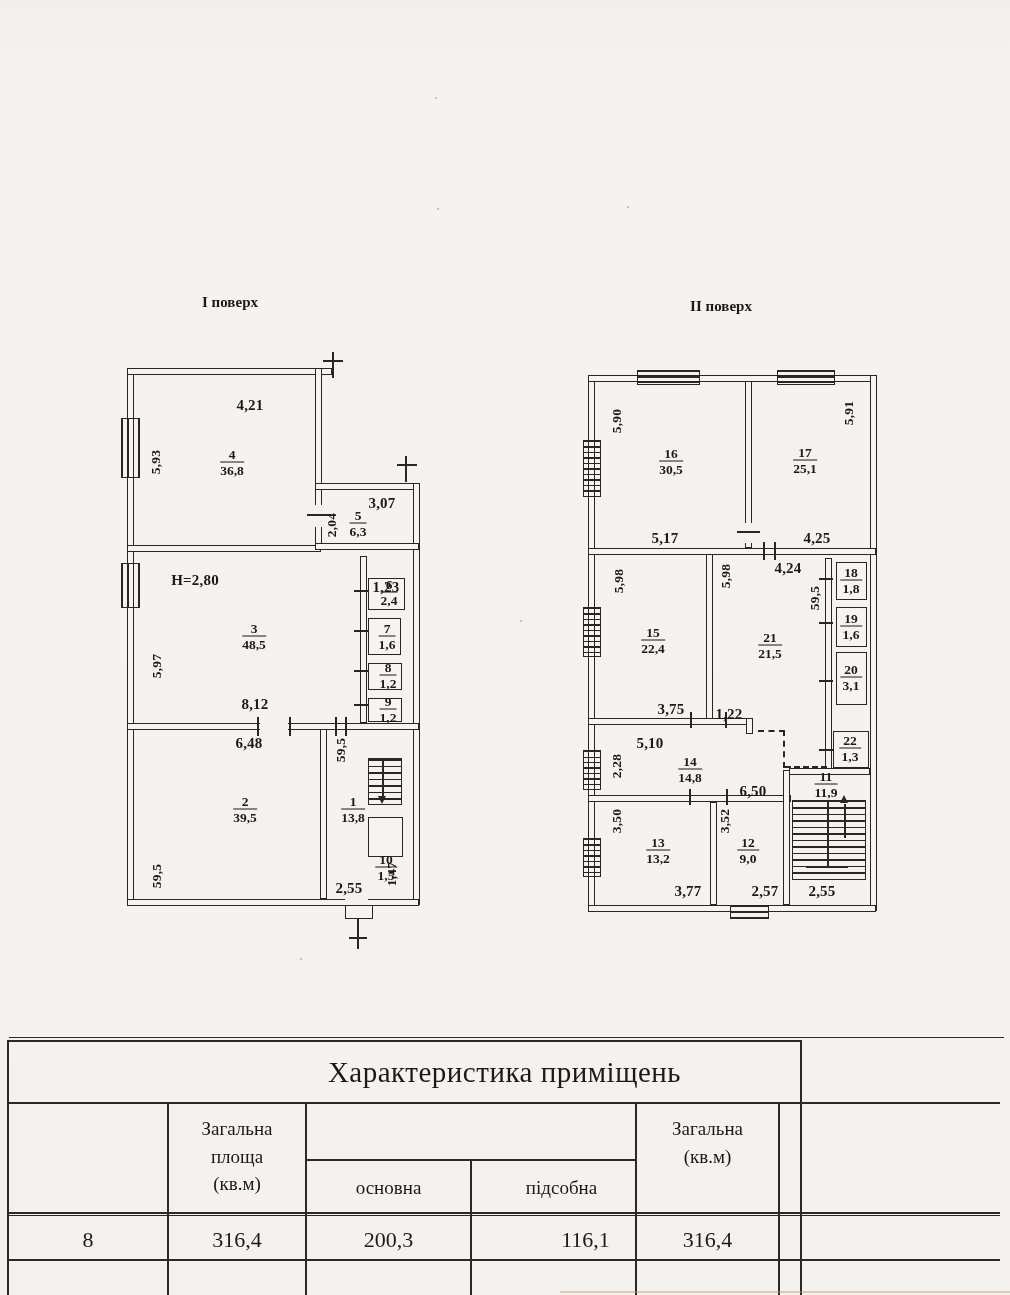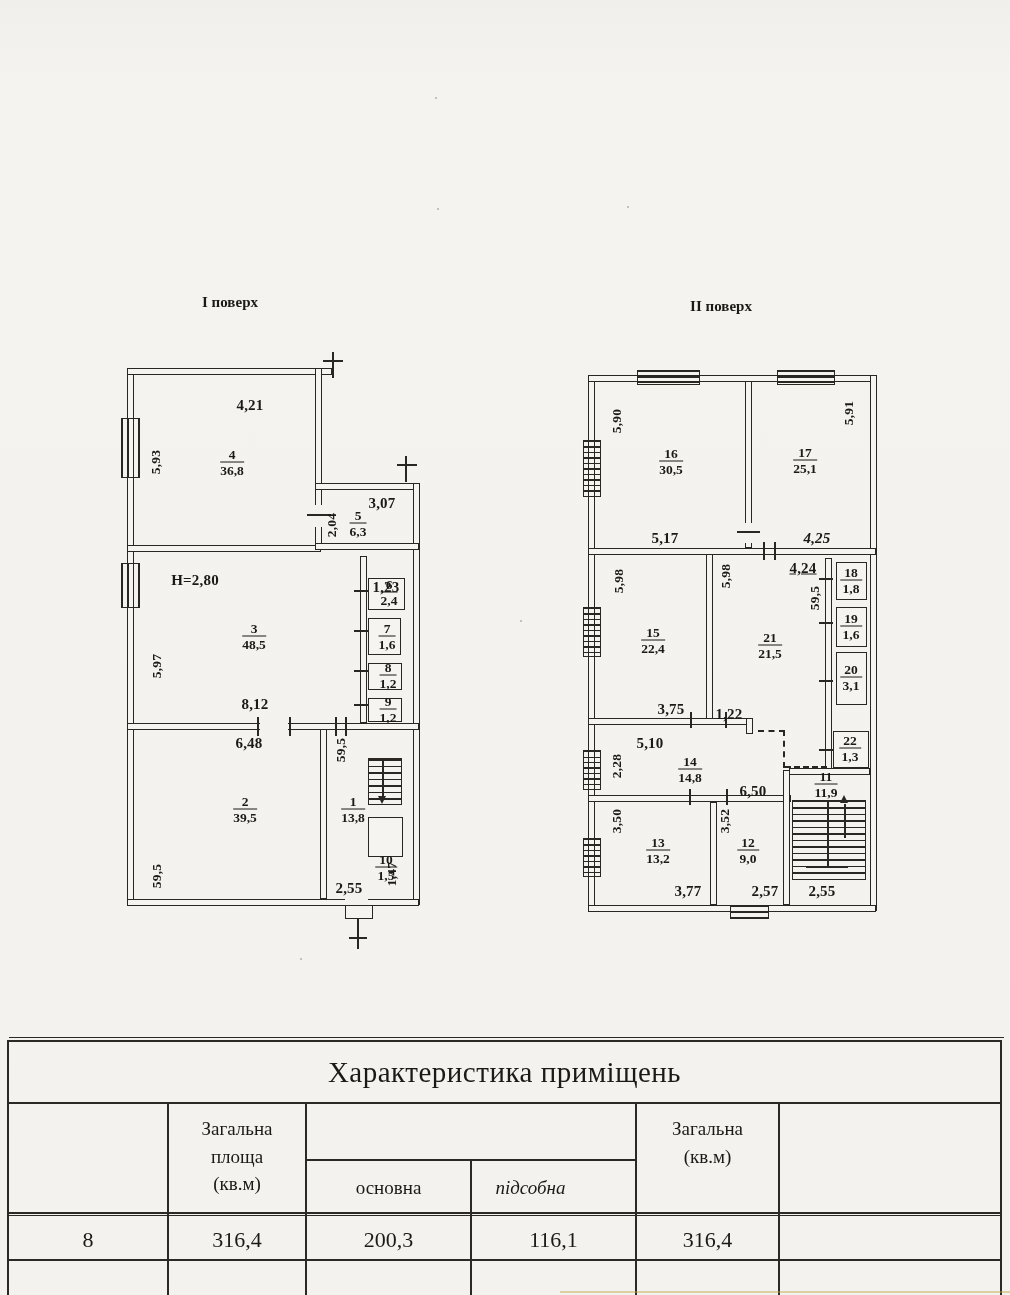--- a/index.html
+++ b/index.html
@@ -27,21 +27,21 @@
   
   .lab{position:absolute;font-size:15px;font-weight:bold;white-space:nowrap;
        transform:translate(-50%,-50%);letter-spacing:.2px;}
   .vl{position:absolute;font-size:13.5px;font-weight:bold;white-space:nowrap;
       transform:translate(-50%,-50%) rotate(-90deg);letter-spacing:.2px;}
   .room{position:absolute;transform:translate(-50%,-50%);text-align:center;font-weight:bold;font-size:13.5px;}
   .room .rn{display:block;border-bottom:1.5px solid #1c1a17;padding:0 4px;line-height:1.12;}
   .room .ra{display:block;line-height:1.25;}
   .ftitle{position:absolute;font-size:15px;font-weight:bold;transform:translateX(-50%);white-space:nowrap;}
   
-  .tbl{position:absolute;left:7px;top:1040px;width:995px;height:255px;
+  .tbl{position:absolute;left:7px;top:1040px;width:795px;height:255px;
        border:2px solid #2b2923;border-bottom:none;box-sizing:border-box;}
   .tbl .line{position:absolute;background:#2b2923;}
   .tbl .cell{position:absolute;text-align:center;}
   .t-title{font-size:29px;letter-spacing:.5px;}
   .t-head{font-size:19px;line-height:1.45;white-space:pre-line;}
   .t-val{font-size:22px;}
   .speck{position:absolute;width:2px;height:2px;border-radius:50%;background:rgba(60,55,45,.35);}
   .artifact{position:absolute;height:2px;background:rgba(190,165,70,.45);}
 </style>
 </head>
@@ -213,22 +213,22 @@
   <span class="room" style="left:96px;top:172px;">
     <span class="rn">16</span>
     <span class="ra">30,5</span>
   </span>
   <span class="lab" style="left:90px;top:248px;">5,17</span>
   <span class="vl" style="left:274px;top:123px;">5,91</span>
   <span class="room" style="left:230px;top:171px;">
     <span class="rn">17</span>
     <span class="ra">25,1</span>
   </span>
-  <span class="lab" style="left:242px;top:248px;font-style:italic;">4,25</span>
-  <span class="lab" style="left:228px;top:278px;text-decoration:underline;">4,24</span>
+  <span class="lab" style="left:242px;top:248px;">4,25</span>
+  <span class="lab" style="left:213px;top:278px;">4,24</span>
   <span class="vl" style="left:44px;top:291px;">5,98</span>
   <span class="vl" style="left:151px;top:286px;">5,98</span>
   <span class="vl" style="left:240px;top:308px;">59,5</span>
   <span class="room" style="left:78px;top:351px;">
     <span class="rn">15</span>
     <span class="ra">22,4</span>
   </span>
   <span class="room" style="left:195px;top:356px;">
     <span class="rn">21</span>
     <span class="ra">21,5</span>
@@ -290,27 +290,27 @@
   <i class="line" style="left:296px;top:60px;width:2px;height:193px;"></i>
   <i class="line" style="left:461px;top:117px;width:2px;height:136px;"></i>
   <i class="line" style="left:626px;top:60px;width:2px;height:193px;"></i>
   <i class="line" style="left:769px;top:60px;width:2px;height:193px;"></i>
 
   <div class="cell t-title" style="left:0;top:14px;width:991px;">Характеристика приміщень</div>
   <div class="cell t-head" style="left:160px;top:73px;width:136px;">Загальна
 площа
 (кв.м)</div>
   <div class="cell t-head" style="left:298px;top:132px;width:163px;">основна</div>
-  <div class="cell t-head" style="left:440px;top:132px;width:163px;font-style:italic;">підсобна</div>
+  <div class="cell t-head" style="left:471px;top:132px;width:163px;">підсобна</div>
   <div class="cell t-head" style="left:628px;top:73px;width:141px;">Загальна
 (кв.м)</div>
   <div class="cell t-val" style="left:0;top:185px;width:158px;">8</div>
   <div class="cell t-val" style="left:160px;top:185px;width:136px;">316,4</div>
   <div class="cell t-val" style="left:298px;top:185px;width:163px;">200,3</div>
-  <div class="cell t-val" style="left:463px;top:185px;width:163px;">116,1</div>
+  <div class="cell t-val" style="left:463px;top:185px;width:163px;padding-left:32px;">116,1</div>
   <div class="cell t-val" style="left:628px;top:185px;width:141px;">316,4</div>
 </div>
 
 <i class="speck" style="left:435px;top:97px;"></i>
 <i class="speck" style="left:627px;top:206px;"></i>
 <i class="speck" style="left:437px;top:208px;"></i>
 <i class="speck" style="left:520px;top:620px;"></i>
 <i class="speck" style="left:300px;top:958px;"></i>
 <i class="artifact" style="left:560px;top:1291px;width:450px;"></i>
 

